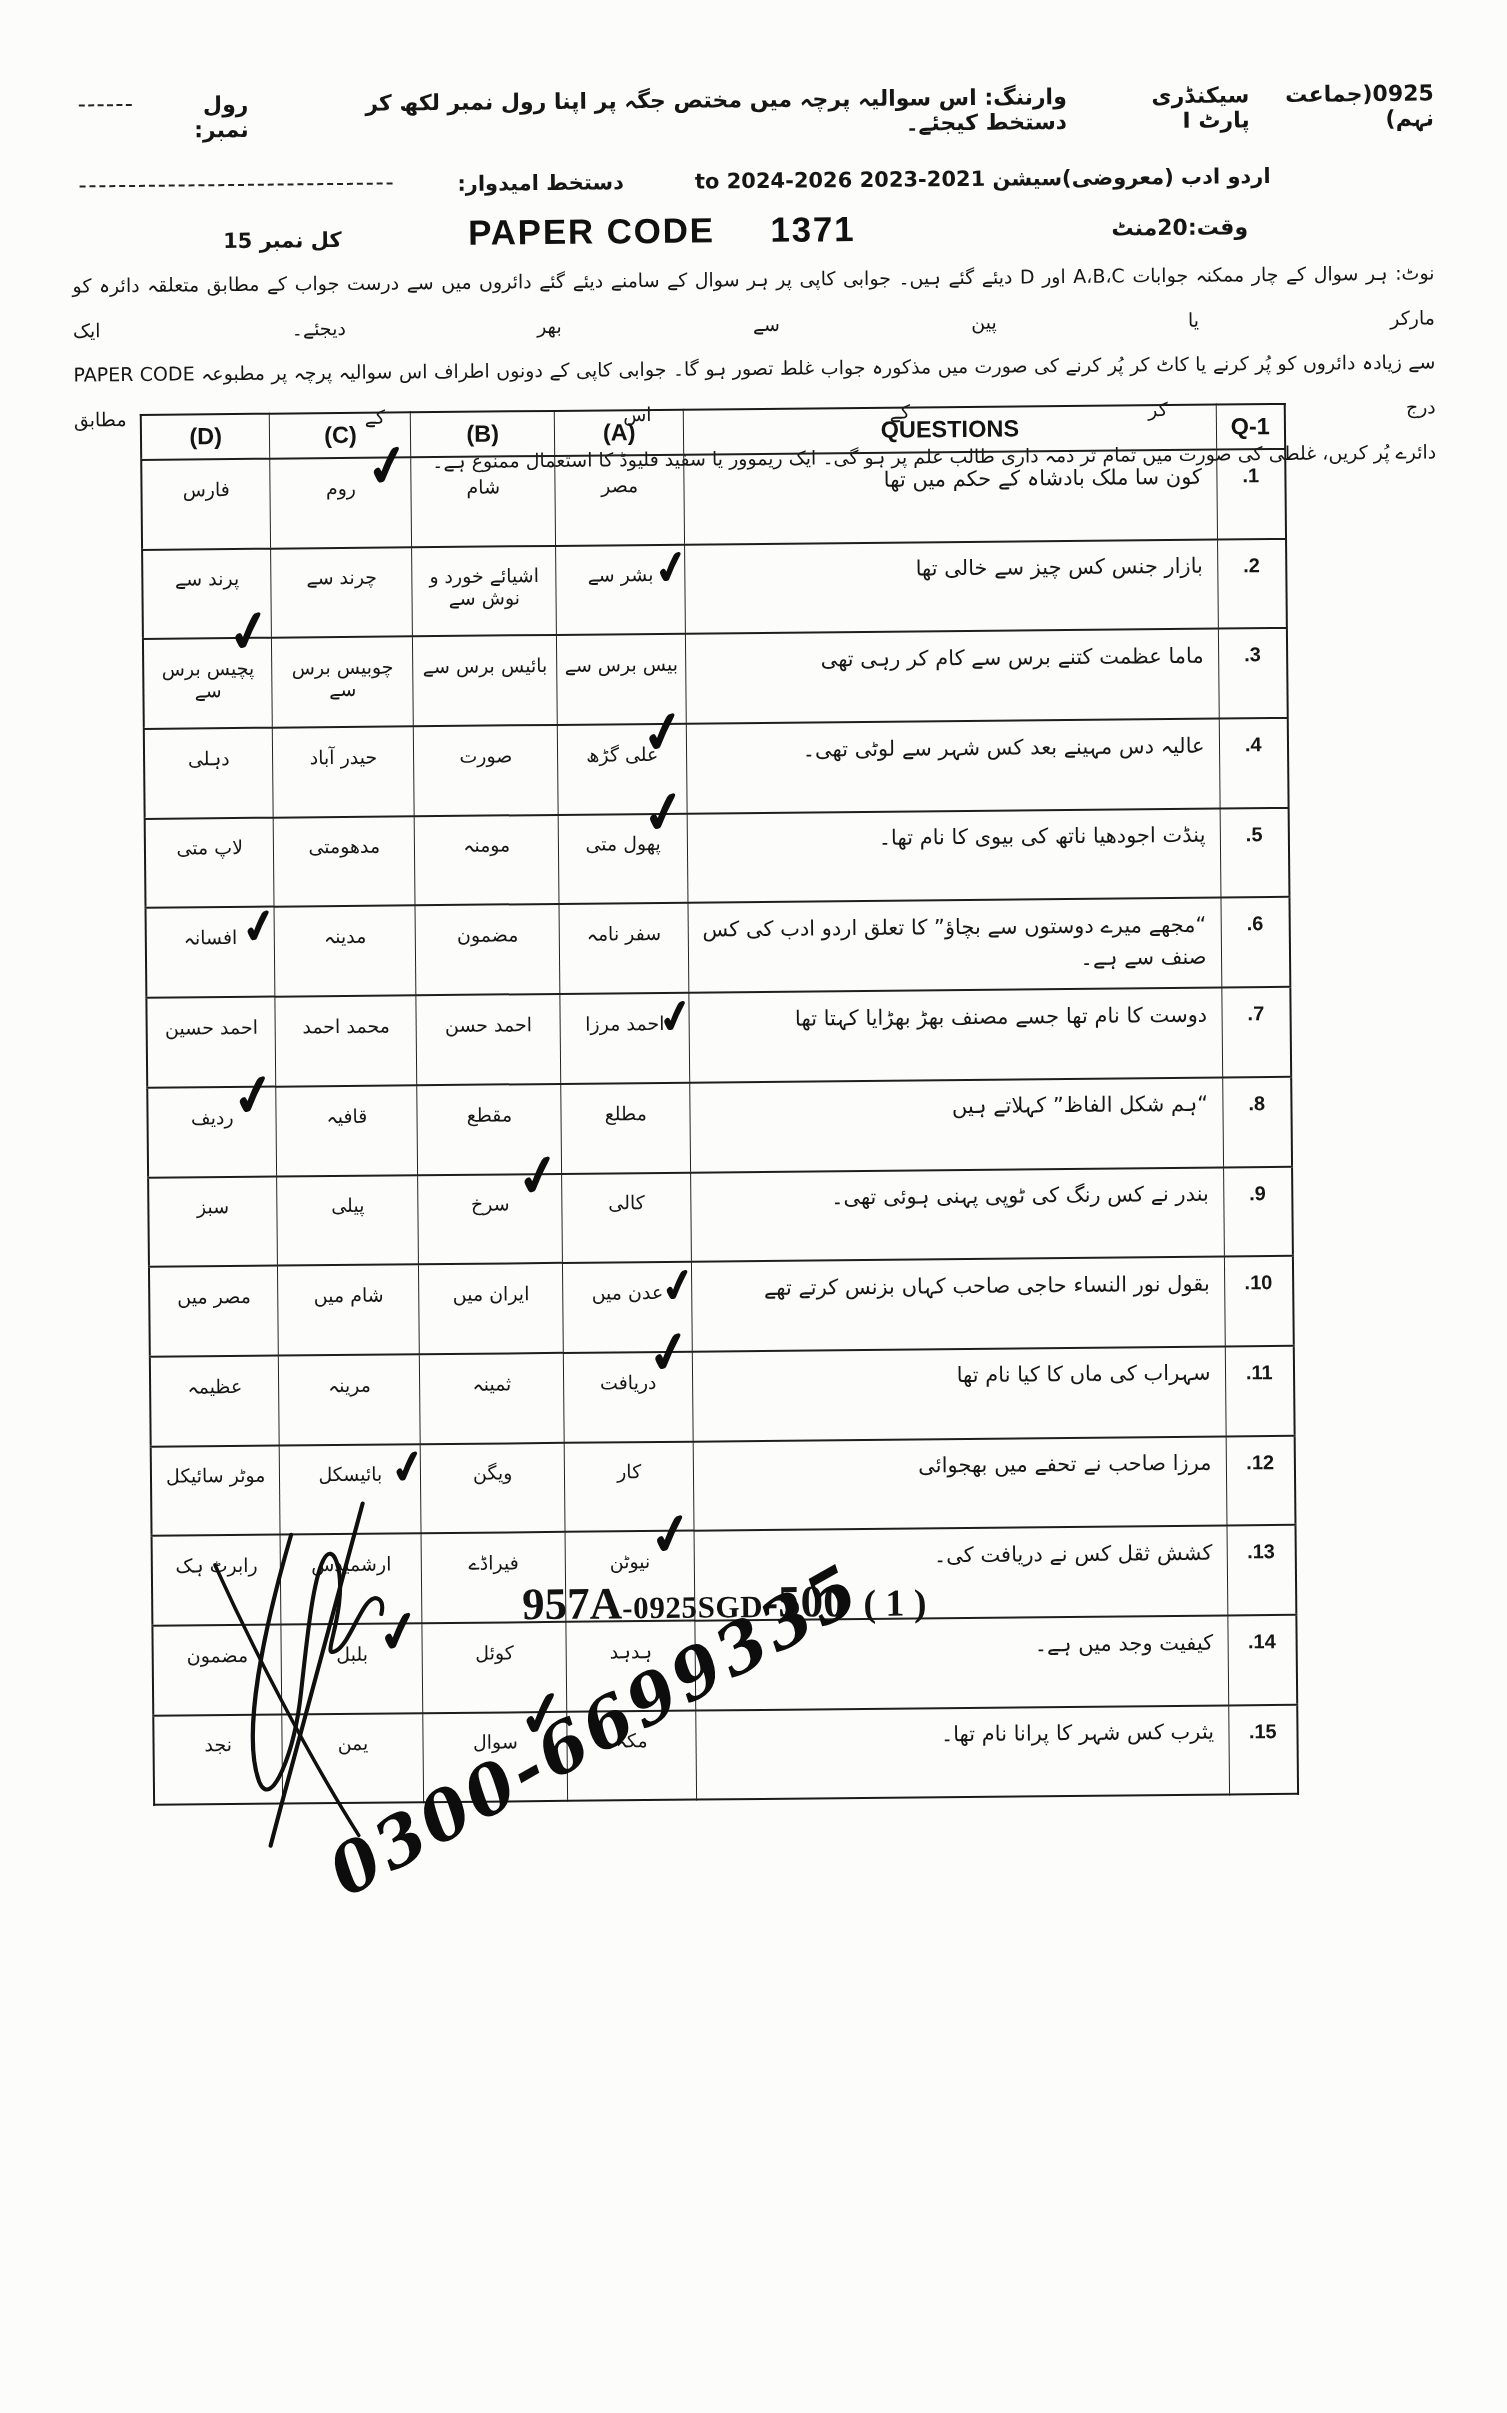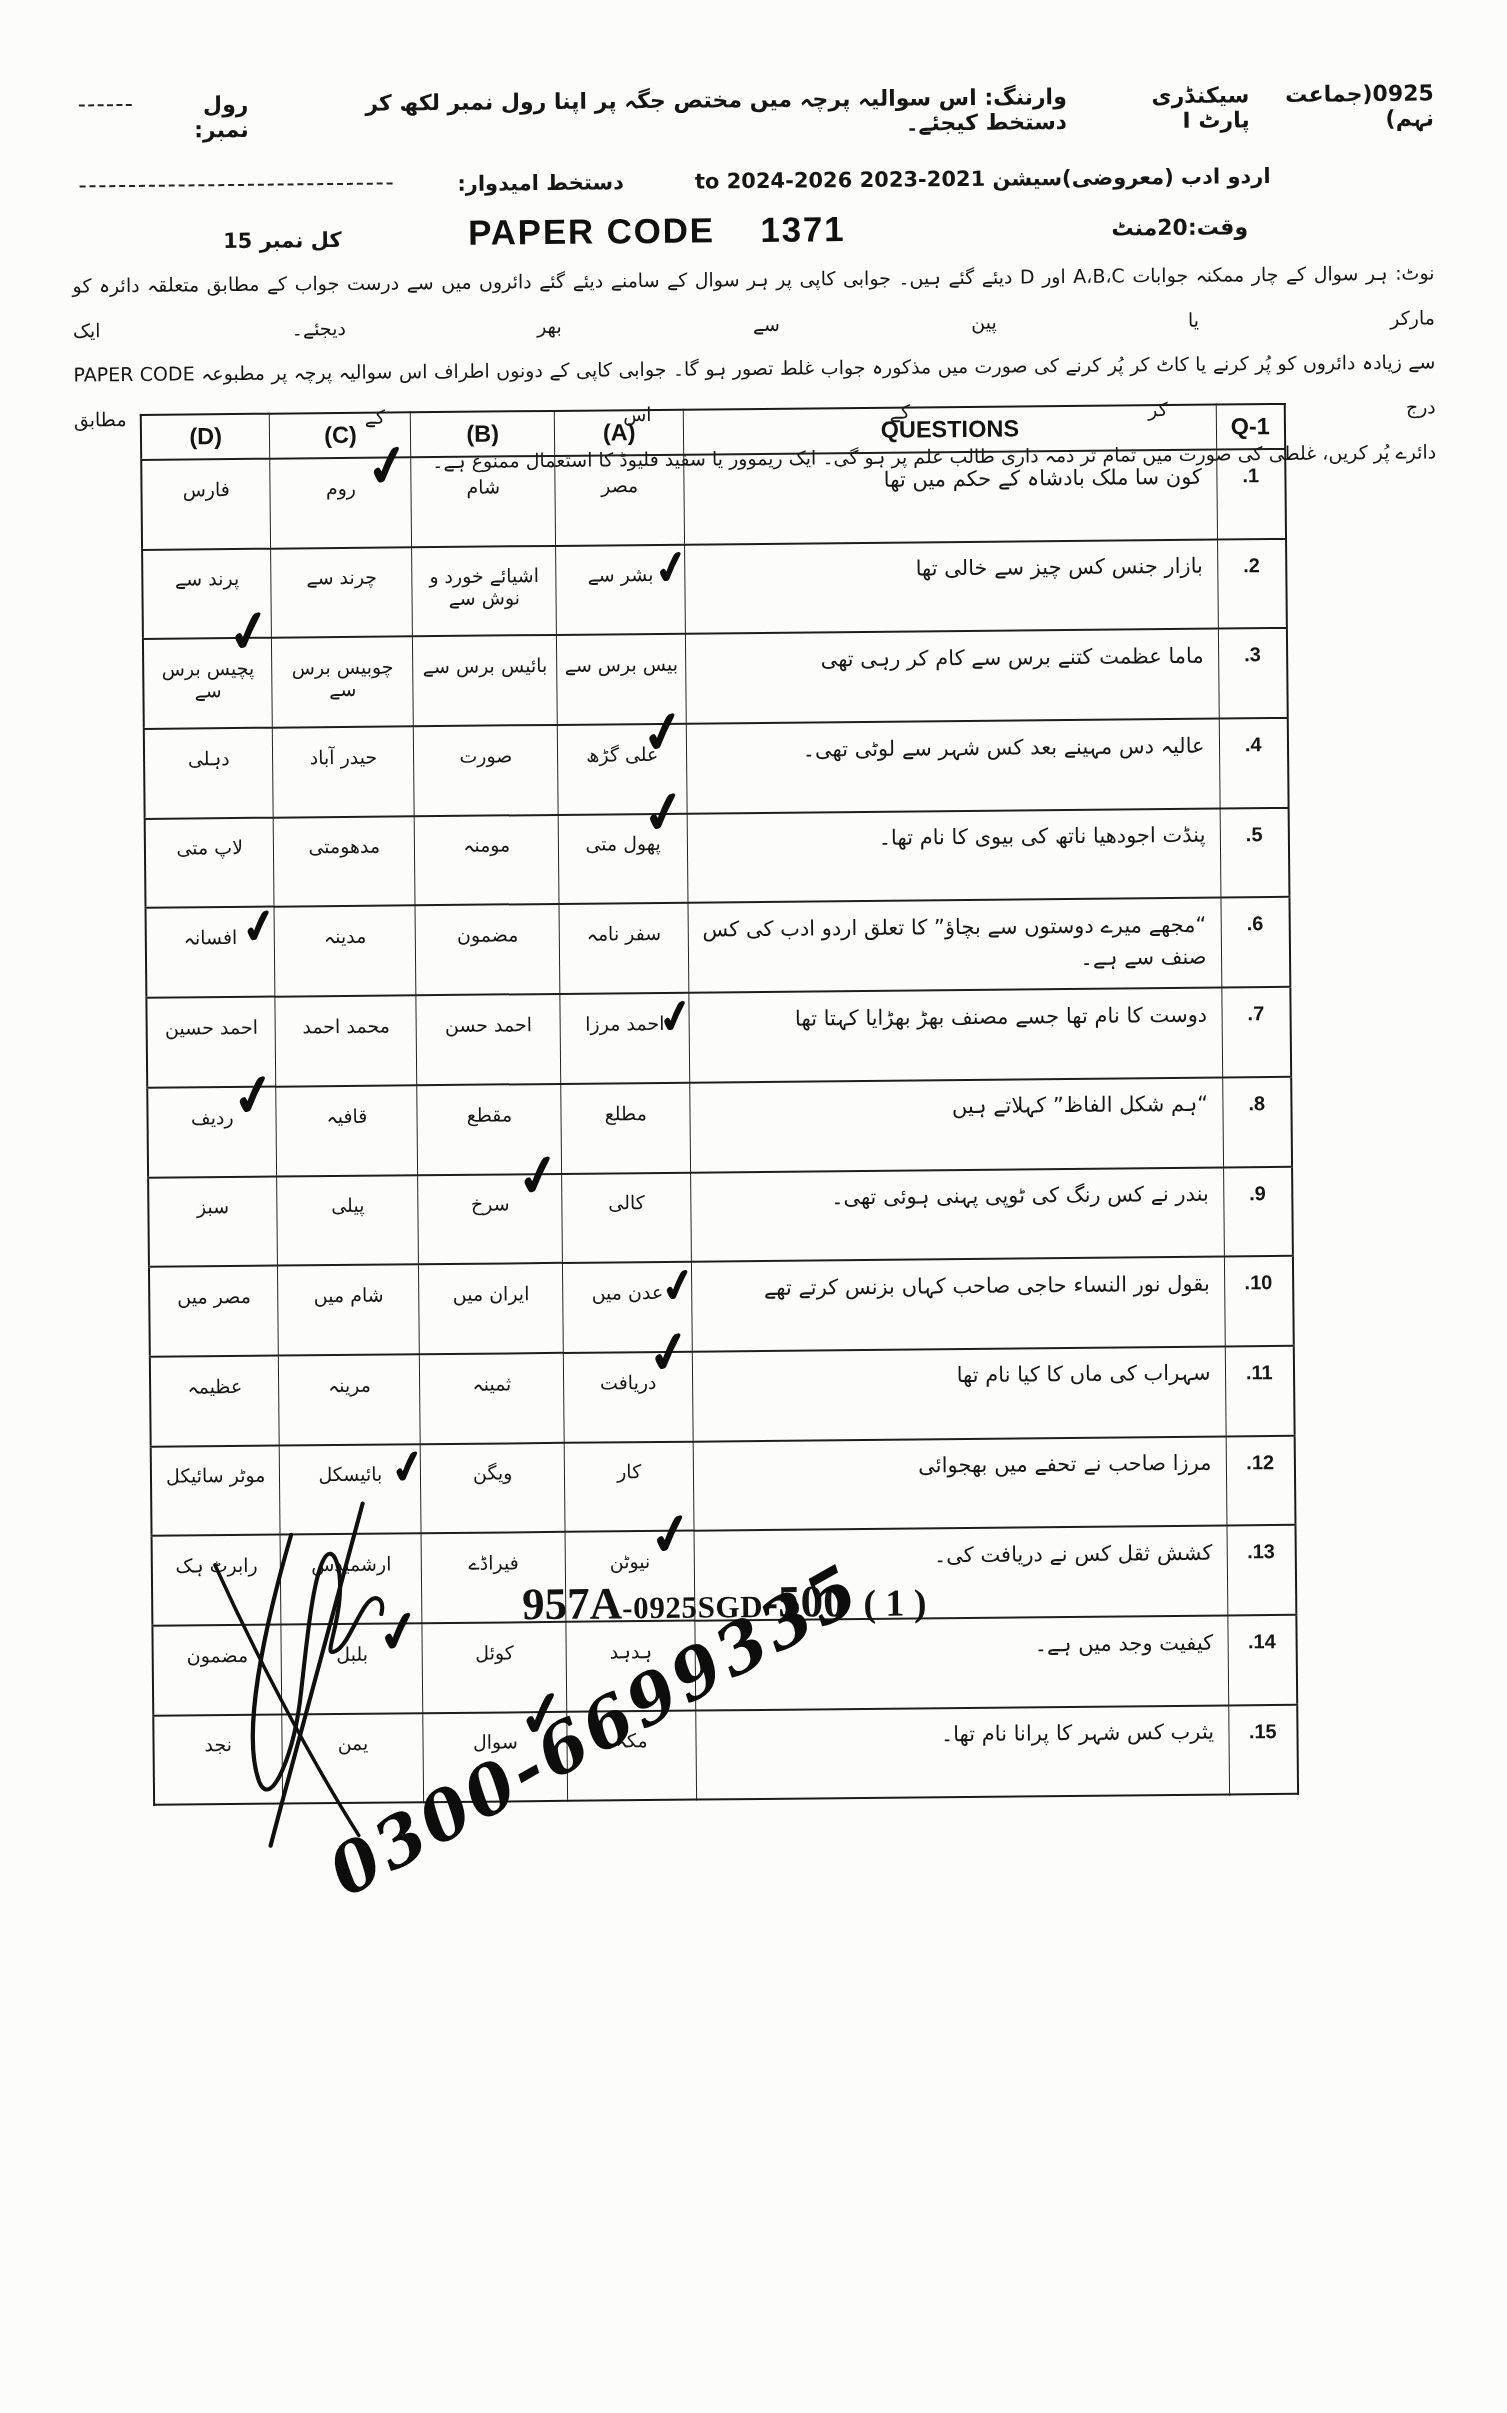--- a/index.html
+++ b/index.html
@@ -13,21 +13,21 @@
   .hline1 .gap-s{margin-left:27px;}
   .hline1 .gap-m{margin-left:34px;}
   .hline1 .gap-x{margin-left:20px;}
   .dash-fill{flex:1;border-bottom:2.9px dashed #242424;transform:translateY(-7px);min-width:53px;margin-left:4.7px;}
   .hline2{top:169px;right:235px;left:77px;font-size:21px;}
   .hline2 .gap-a{margin-left:71px;}
   .hline2 .gap-b{margin-left:65px;}
   .h-time{position:absolute;right:258px;top:219px;font-size:22px;font-weight:600;direction:rtl;}
   .h-papercode{position:absolute;left:470px;top:210px;font-family:"Liberation Sans",sans-serif;
                font-weight:bold;font-size:35px;letter-spacing:1.8px;color:#111;}
-  .h-papercode .pc-val{margin-left:34px;}
+  .h-papercode .pc-val{margin-left:44px;}
   .h-marks{position:absolute;left:225px;top:224px;font-size:21px;font-weight:600;direction:rtl;}
 
   
   .note{position:absolute;top:257px;right:72px;left:74px;direction:rtl;font-size:19px;
         font-weight:500;line-height:2.35;}
   .note p{margin:0;text-align:justify;text-align-last:justify;}
   .note p:last-child{text-align-last:right;}
 
   
   table.mcq{position:absolute;top:408px;left:140px;width:1146px;border-collapse:collapse;

